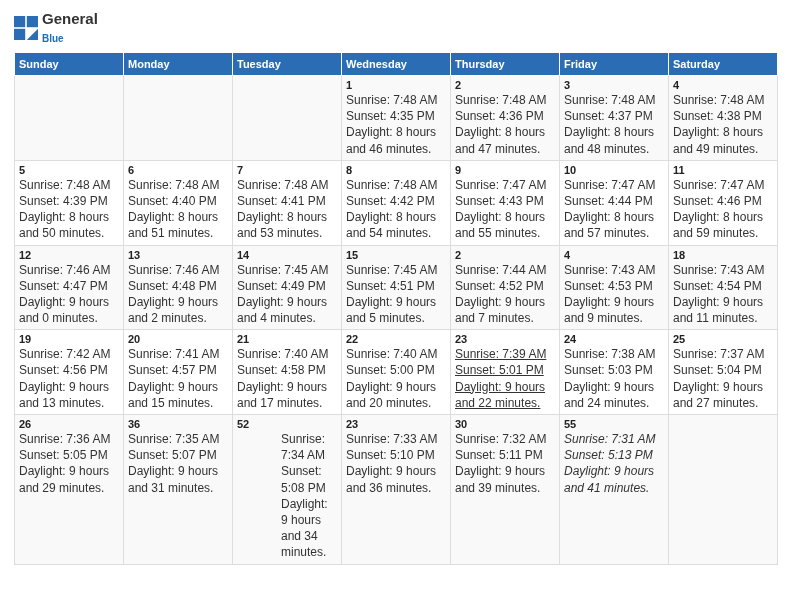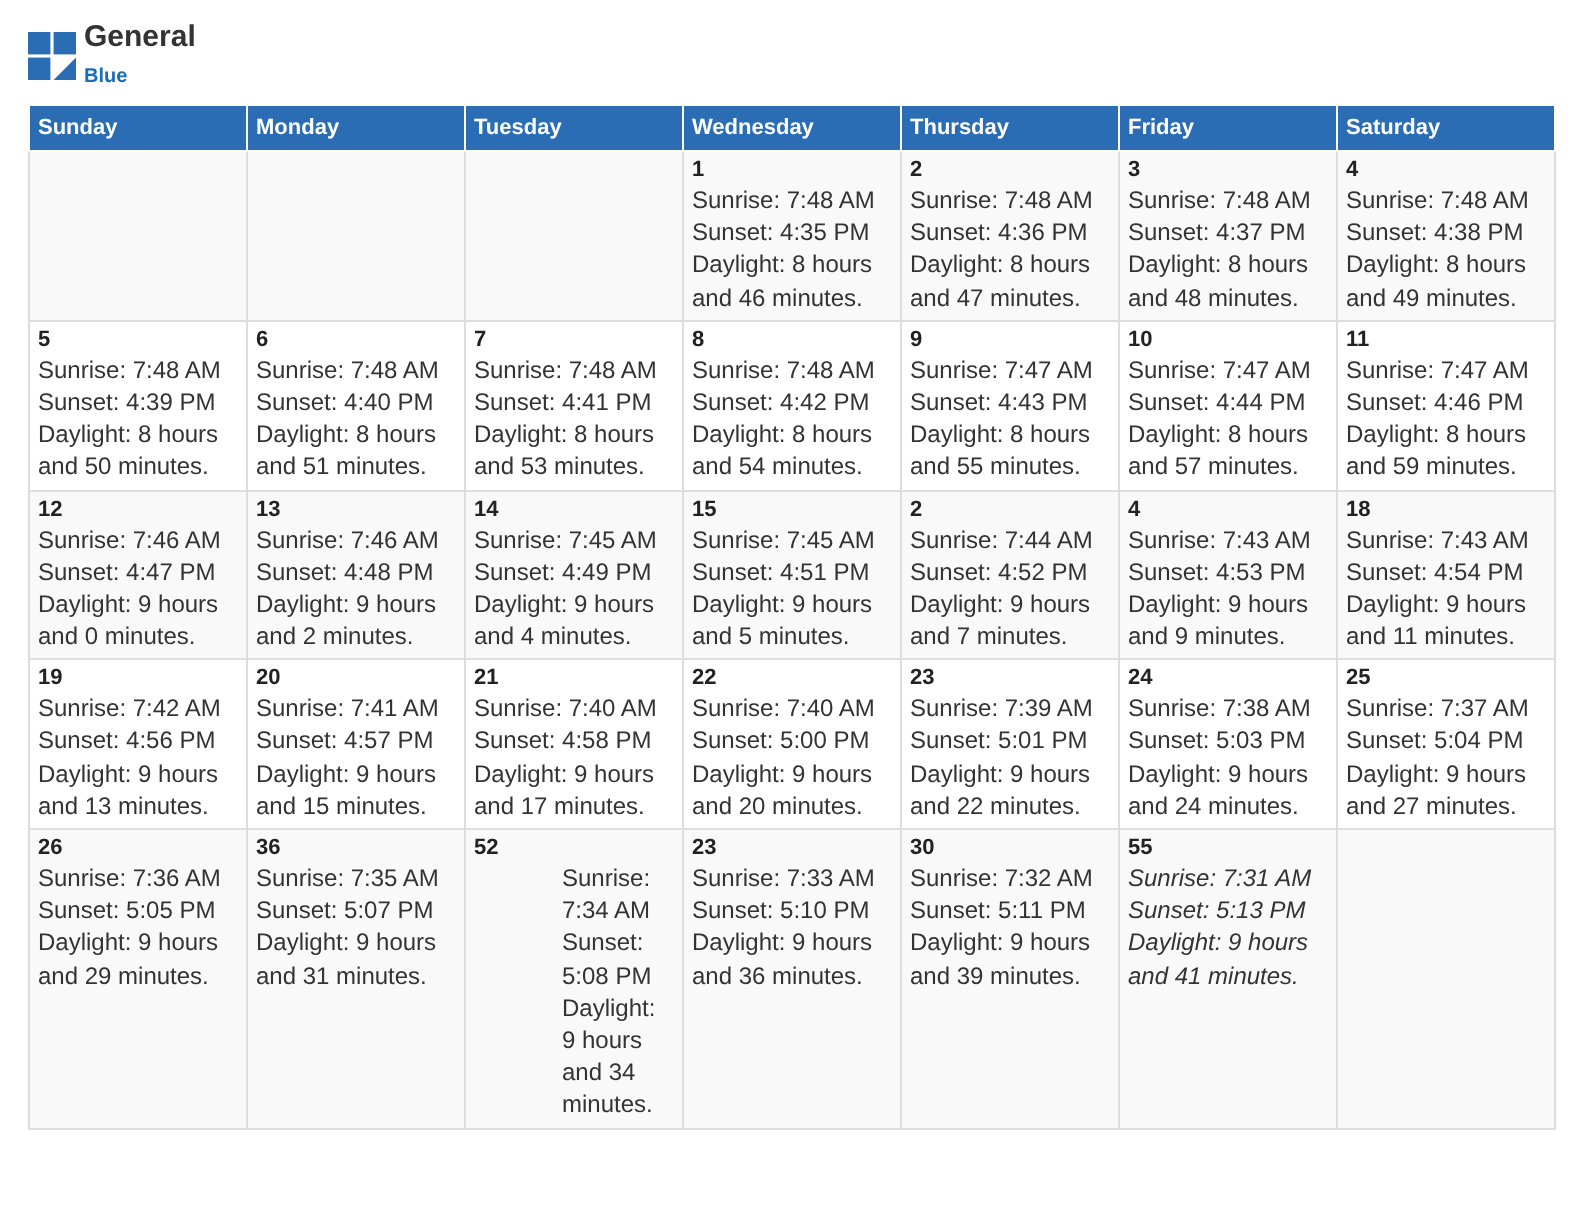--- a/index.html
+++ b/index.html
@@ -252,21 +252,21 @@
 Daylight: 9 hours and 17 minutes.</div>
           </td>
           <td>
             <span class="day-number">22</span>
             <div class="day-info" style="white-space: pre-line;">Sunrise: 7:40 AM
 Sunset: 5:00 PM
 Daylight: 9 hours and 20 minutes.</div>
           </td>
           <td>
             <span class="day-number">23</span>
-            <div class="day-info" style="white-space: pre-line;">Sunrise: 7:39 AM
+            <div class="day-info" style="white-space: pre-line; text-decoration: underline;">Sunrise: 7:39 AM
 Sunset: 5:01 PM
 Daylight: 9 hours and 22 minutes.</div>
           </td>
           <td>
             <span class="day-number">24</span>
             <div class="day-info" style="white-space: pre-line;">Sunrise: 7:38 AM
 Sunset: 5:03 PM
 Daylight: 9 hours and 24 minutes.</div>
           </td>
           <td>

